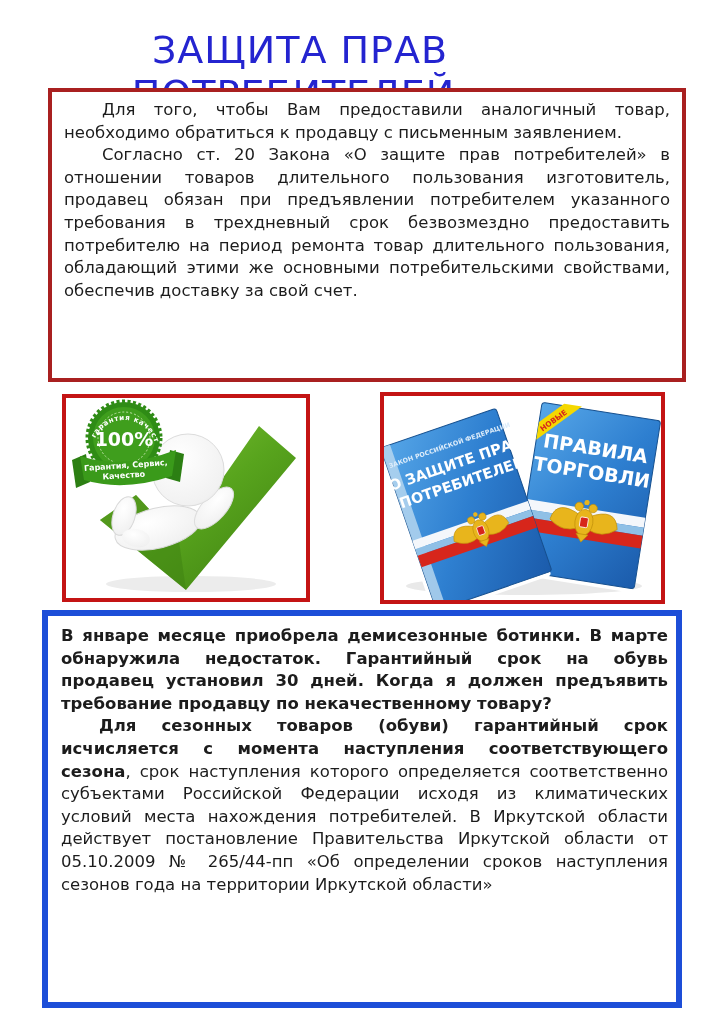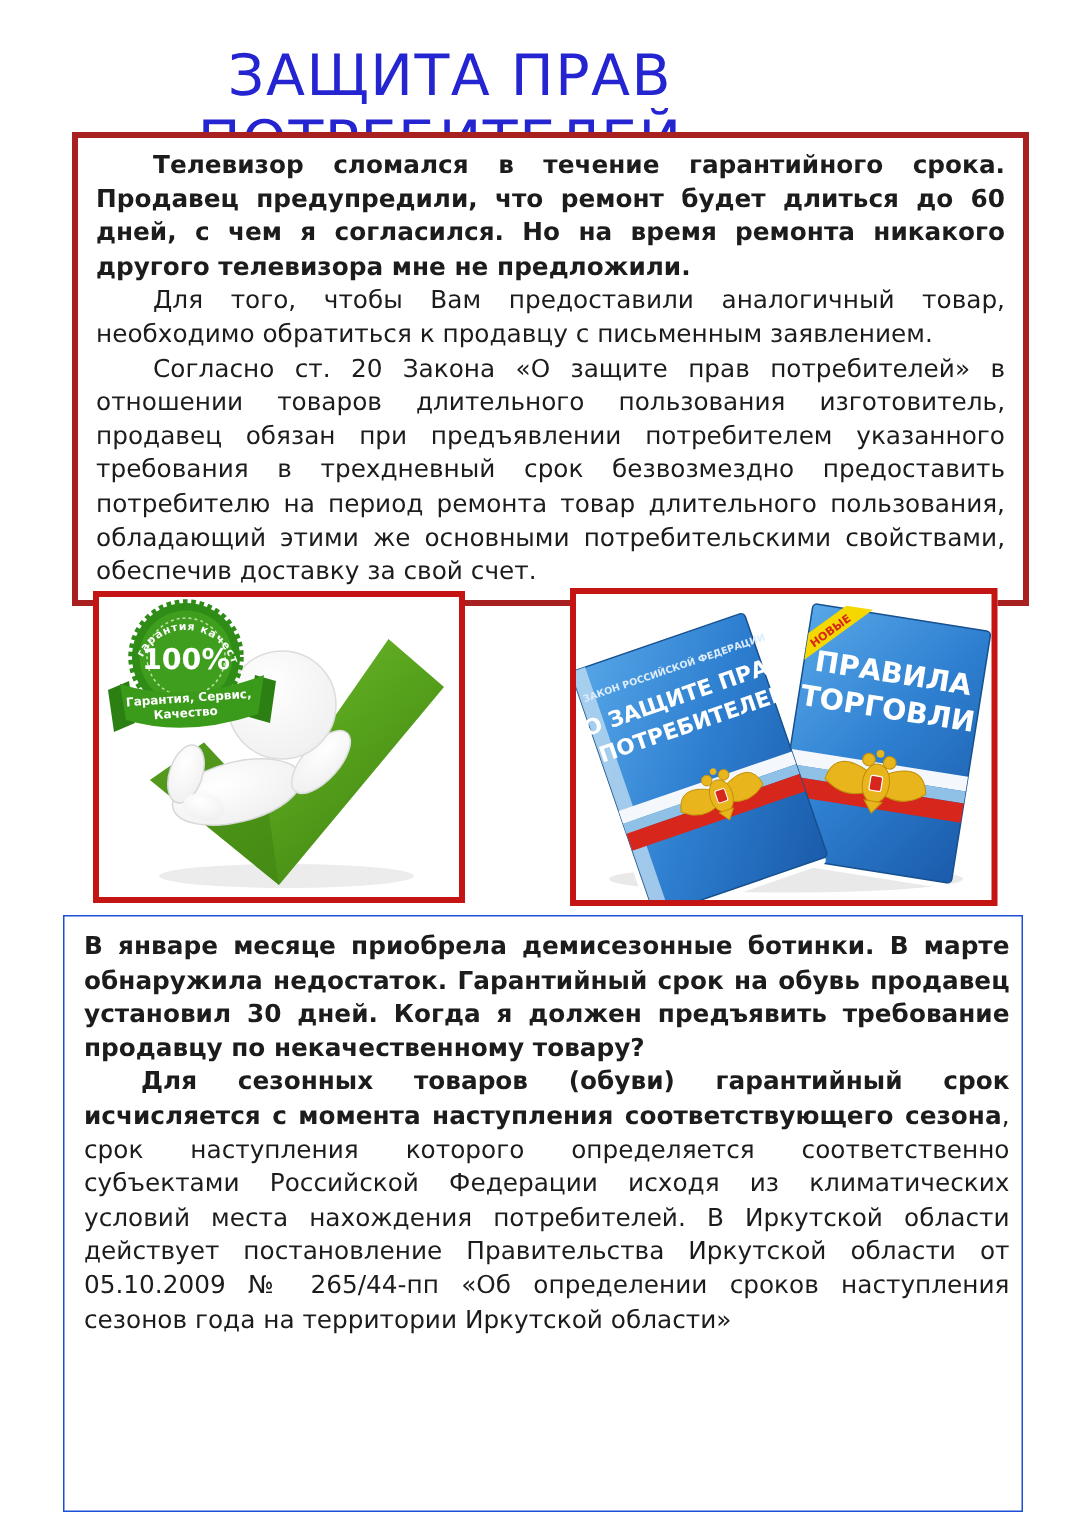--- a/index.html
+++ b/index.html
@@ -22,21 +22,21 @@
     box-sizing:border-box;
     background:#ffffff;
   }
   .box1{
     left:48px;top:88px;width:638px;min-height:294px;
     border:4px solid #a92020;
     padding:7px 12px 7px 12px;
   }
   .box2{
     left:42px;top:610px;width:640px;min-height:398px;
-    border:1px solid #1d4ed8;
+    border:6px solid #1d4ed8;
     padding:9px 8px 9px 13px;
   }
   .qa-box p{
     margin:0;
     font-size:16.5px;
     line-height:22.6px;
     text-align:justify;
     color:#1c1c1c;
   }
   .q-red{color:#c92121;font-weight:bold;}
@@ -53,21 +53,20 @@
   .img-frame svg{display:block;width:100%;height:100%;}
 </style>
 </head>
 <body>
 
 <div class="page">
 
   <h1 class="page-title">ЗАЩИТА ПРАВ ПОТРЕБИТЕЛЕЙ.</h1>
 
   <div class="qa-box box1">
-    <p class="q-red indent">Телевизор сломался в течение гарантийного срока.  Продавец предупредили, что ремонт будет длиться до 60 дней, с чем я согласился. Но на время ремонта никакого другого телевизора мне не предложили.</p>
     <p class="indent">Для того, чтобы Вам предоставили аналогичный товар, необходимо обратиться к продавцу с письменным заявлением.</p>
     <p class="indent">Согласно ст. 20 Закона «О защите прав потребителей» в отношении товаров длительного пользования изготовитель, продавец обязан при предъявлении потребителем указанного требования в трехдневный срок безвозмездно предоставить потребителю на период ремонта товар длительного пользования, обладающий этими же основными потребительскими свойствами, обеспечив доставку за свой счет.</p>
   </div>
 
   <div class="img-frame img-left">
     <svg viewBox="0 0 240 200">
       <defs>
         <linearGradient id="chk" x1="0" y1="0" x2="1" y2="1">
           <stop offset="0" stop-color="#86c93b"></stop>
           <stop offset="0.5" stop-color="#58a41d"></stop>

